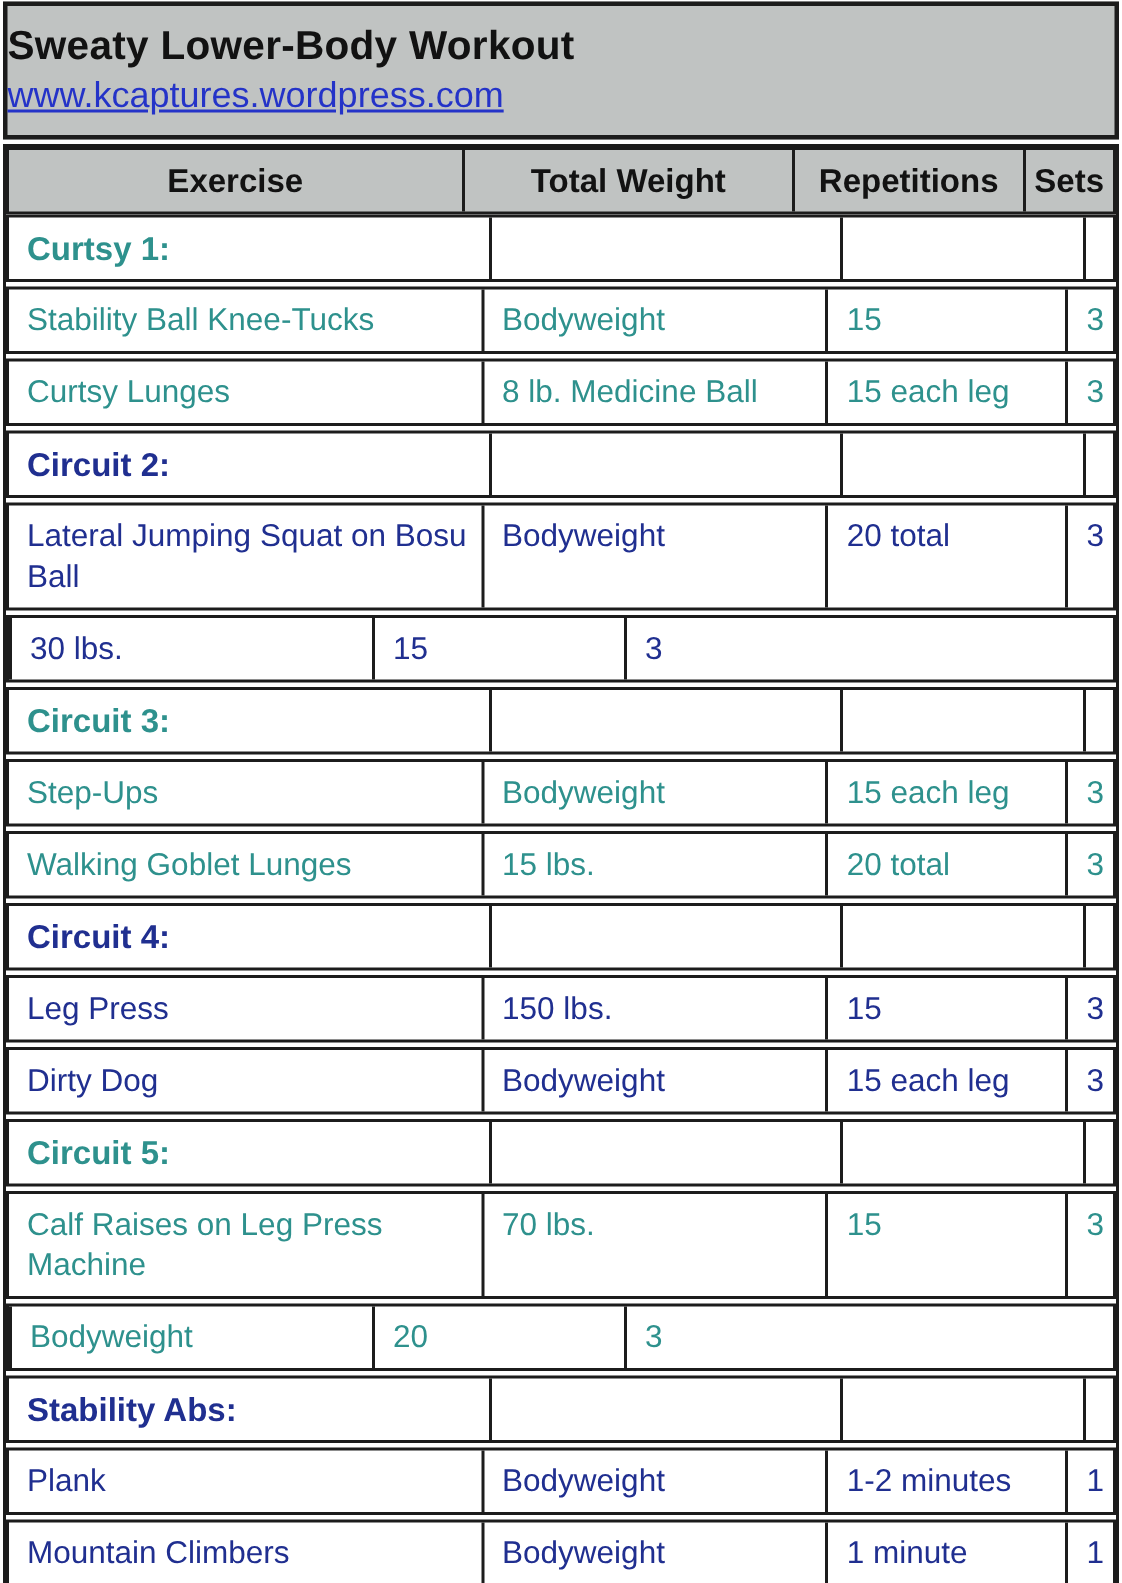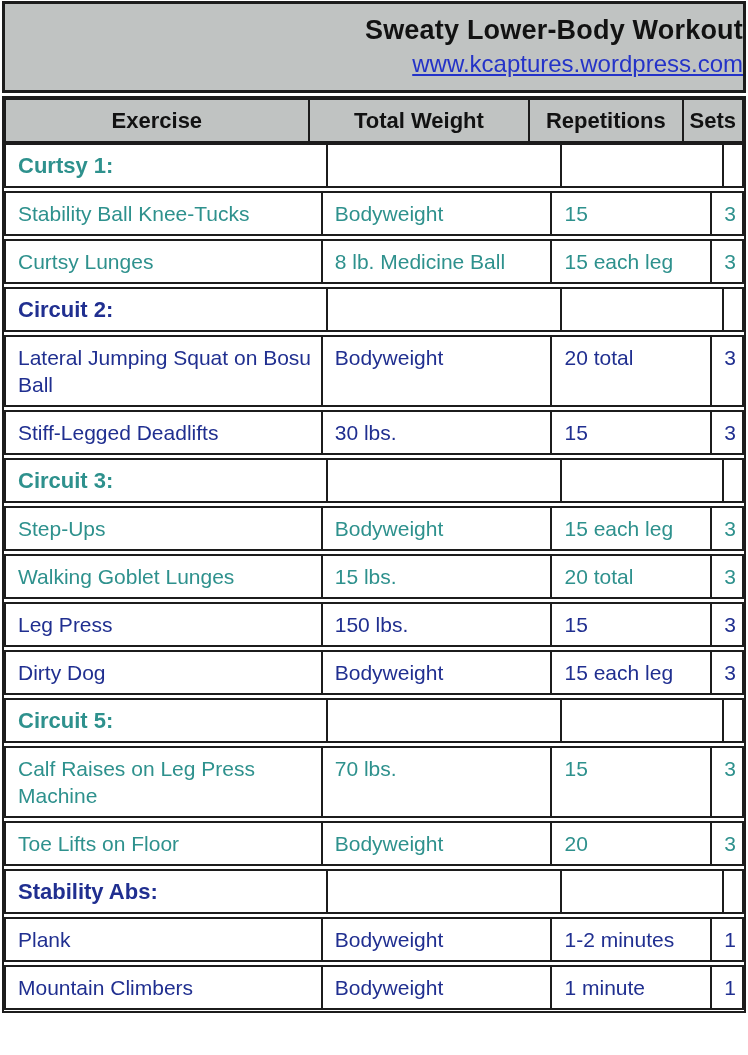--- a/index.html
+++ b/index.html
@@ -11,21 +11,21 @@
   .page {
     width: 744px;
     margin: 1px auto 0 auto;
     box-sizing: border-box;
   }
   
   .title-block {
     box-sizing: border-box;
     border: 3px solid #1c1c1c;
     background: #c0c3c2;
-    text-align: right;
+    text-align: left;
     padding: 11px 0 12px 0;
   }
   .title-block h1 {
     margin: 0;
     font-size: 27px;
     font-weight: bold;
     color: #121212;
     letter-spacing: 0.2px;
   }
   .title-block a {
@@ -125,21 +125,20 @@
   </div>
 
   <div class="t-row navy data">
     <div class="cell c-exercise">Lateral Jumping Squat on Bosu Ball</div>
     <div class="cell c-weight">Bodyweight</div>
     <div class="cell c-reps">20 total</div>
     <div class="cell c-sets">3</div>
   </div>
 
   <div class="t-row navy data">
-    <div class="cell c-exercise">Stiff-Legged Deadlifts</div>
     <div class="cell c-weight">30 lbs.</div>
     <div class="cell c-reps">15</div>
     <div class="cell c-sets">3</div>
   </div>
 
   <div class="t-row teal section">
     <div class="cell c-exercise">Circuit 3:</div>
     <div class="cell c-weight"></div>
     <div class="cell c-reps"></div>
     <div class="cell c-sets"></div>
@@ -152,20 +151,26 @@
     <div class="cell c-sets">3</div>
   </div>
 
   <div class="t-row teal data">
     <div class="cell c-exercise">Walking Goblet Lunges</div>
     <div class="cell c-weight">15 lbs.</div>
     <div class="cell c-reps">20 total</div>
     <div class="cell c-sets">3</div>
   </div>
 
+  <div class="t-row navy section">
+    <div class="cell c-exercise">Circuit 4:</div>
+    <div class="cell c-weight"></div>
+    <div class="cell c-reps"></div>
+    <div class="cell c-sets"></div>
+  </div>
 
   <div class="t-row navy data">
     <div class="cell c-exercise">Leg Press</div>
     <div class="cell c-weight">150 lbs.</div>
     <div class="cell c-reps">15</div>
     <div class="cell c-sets">3</div>
   </div>
 
   <div class="t-row navy data">
     <div class="cell c-exercise">Dirty Dog</div>
@@ -182,21 +187,20 @@
   </div>
 
   <div class="t-row teal data">
     <div class="cell c-exercise">Calf Raises on Leg Press Machine</div>
     <div class="cell c-weight">70 lbs.</div>
     <div class="cell c-reps">15</div>
     <div class="cell c-sets">3</div>
   </div>
 
   <div class="t-row teal data">
-    <div class="cell c-exercise">Toe Lifts on Floor</div>
     <div class="cell c-weight">Bodyweight</div>
     <div class="cell c-reps">20</div>
     <div class="cell c-sets">3</div>
   </div>
 
   <div class="t-row navy section">
     <div class="cell c-exercise">Stability Abs:</div>
     <div class="cell c-weight"></div>
     <div class="cell c-reps"></div>
     <div class="cell c-sets"></div>

